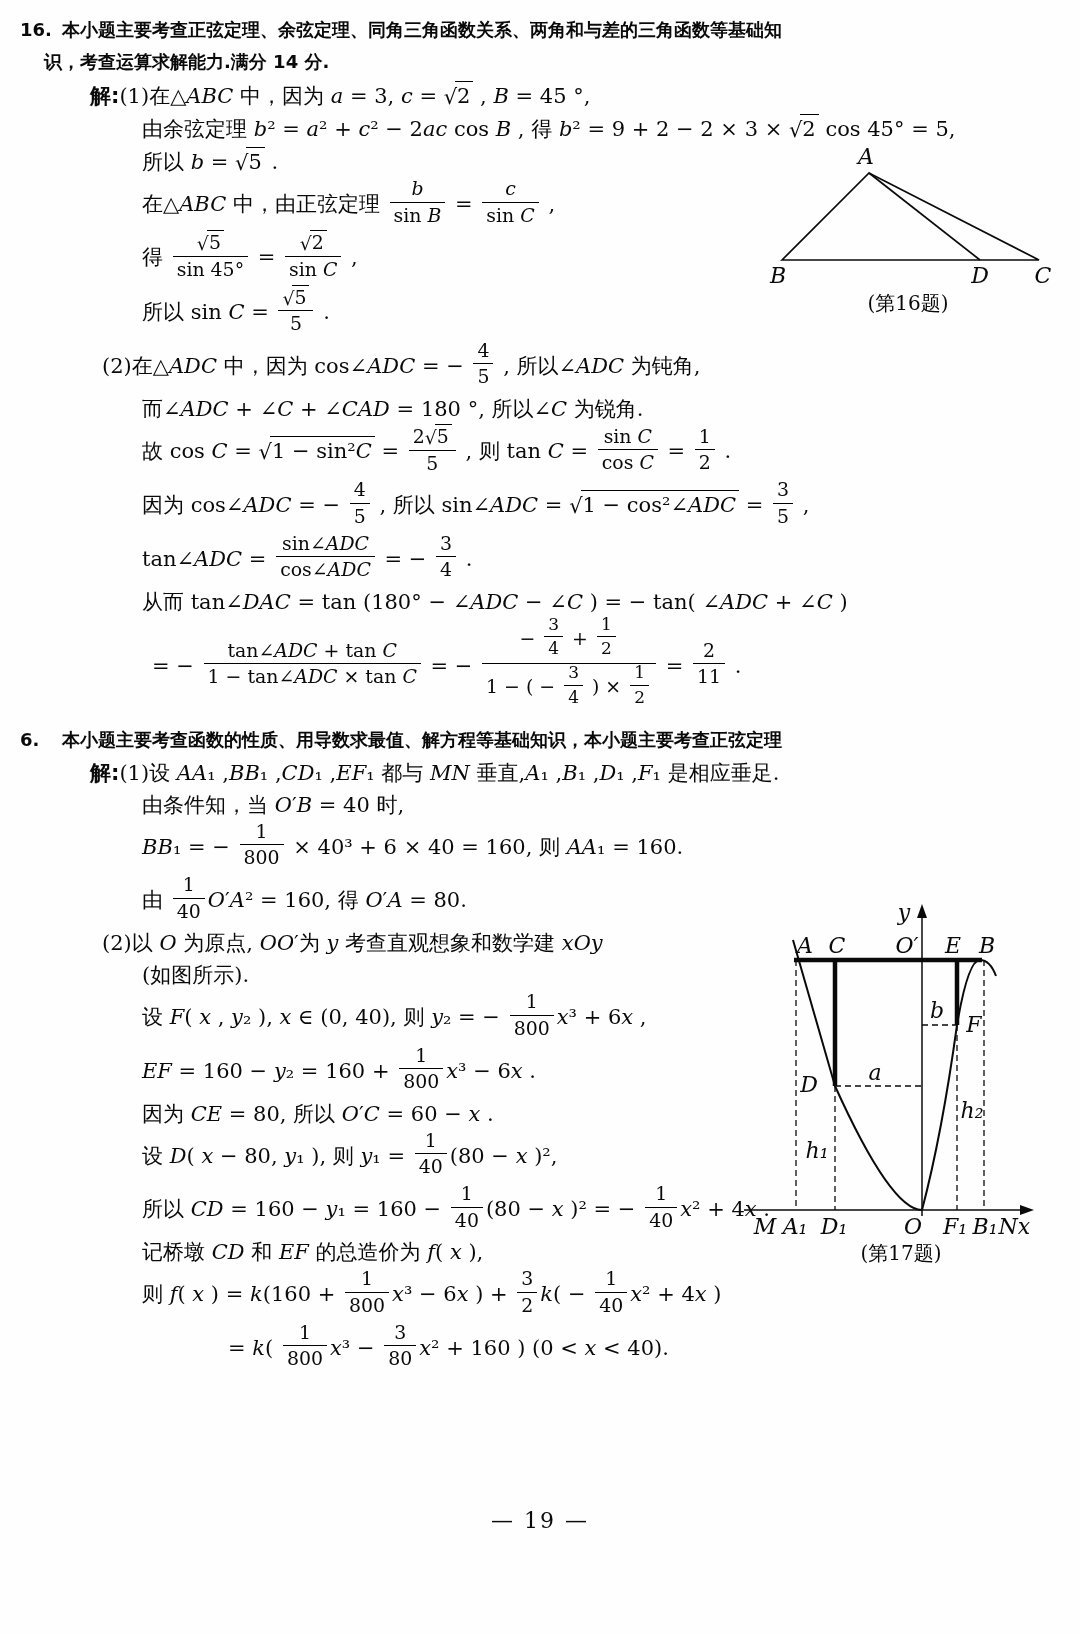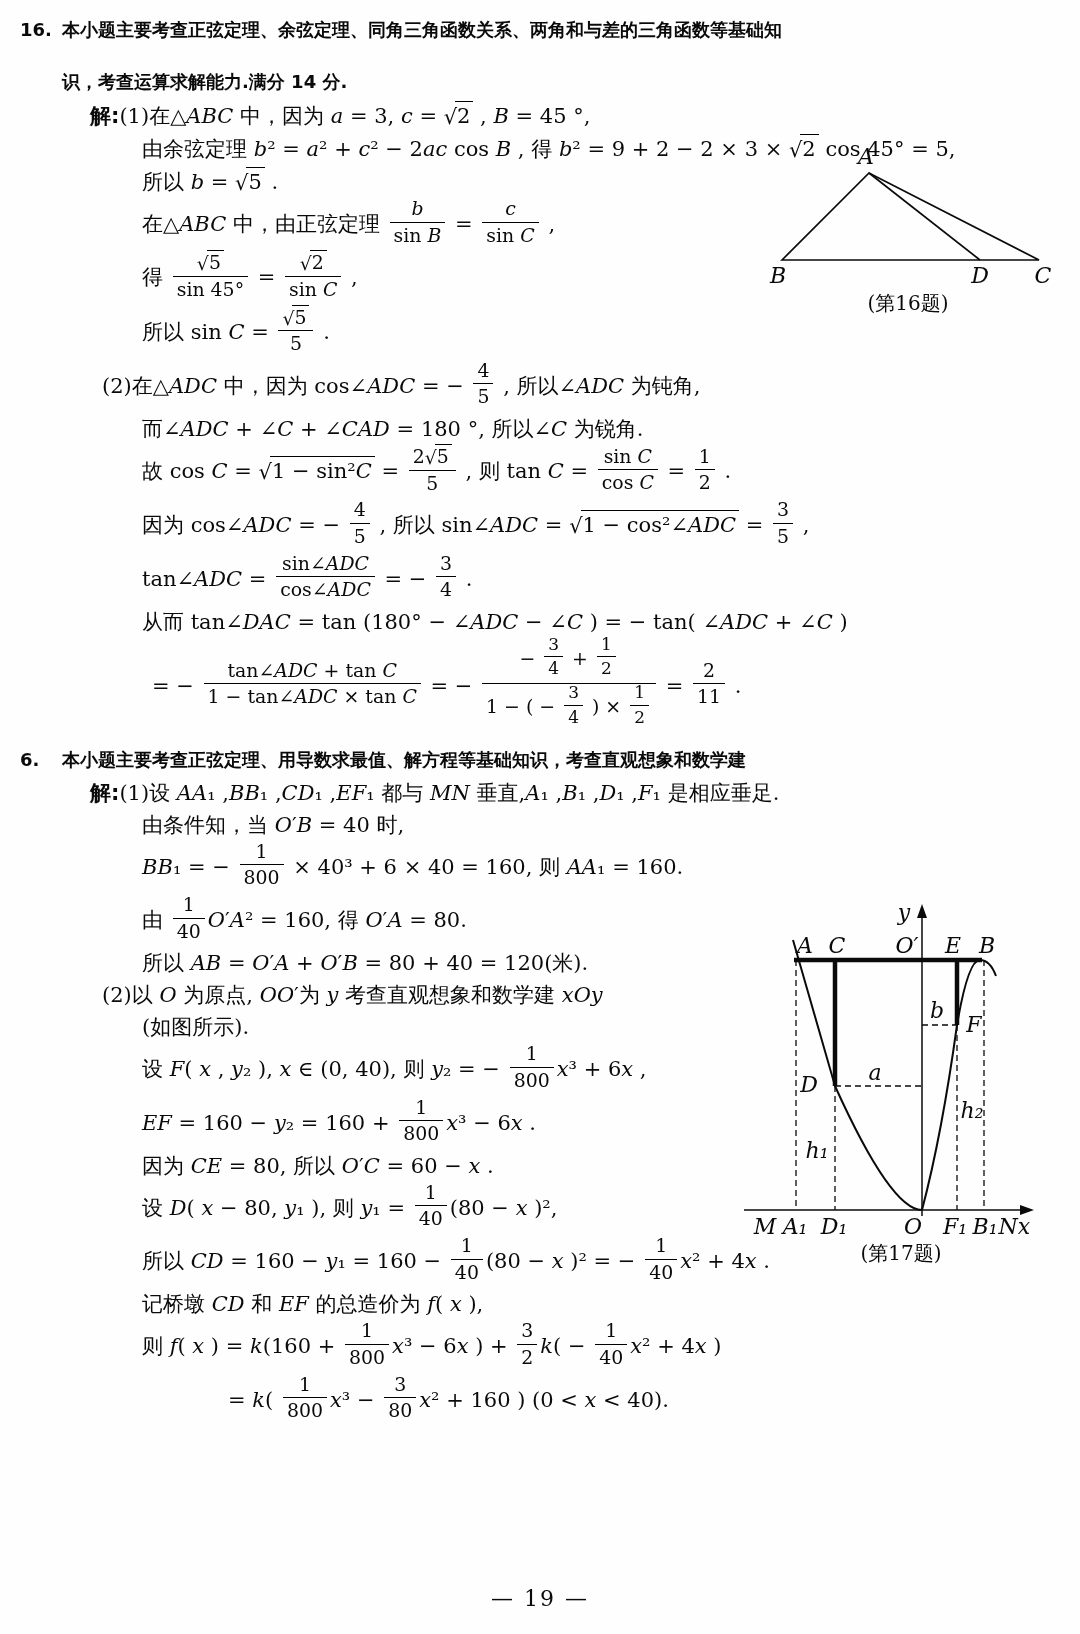--- a/index.html
+++ b/index.html
@@ -9,21 +9,21 @@
     font-family:"DejaVu Serif","DejaVu Sans","Liberation Serif",serif;
   }
   .content{position:relative;padding-top:14px;}
   
   .stmt-row{display:flex;padding-left:20px;}
   .stmt-num{flex:none;width:42px;}
   .stmt-num,.stmt-text{
     font-family:"DejaVu Sans","Liberation Sans",sans-serif;
     font-weight:bold;font-size:18px;line-height:32px;white-space:nowrap;
   }
-  .stmt-cont{padding-left:62px;margin-top:20px;}
+  .stmt-cont{padding-left:44px;}
   
   .sol{margin-top:3px;}
   .mline{font-size:21px;line-height:29px;margin:3px 0;white-space:nowrap;}
   .ind1{padding-left:90px}
   .ind2{padding-left:102px}
   .ind3{padding-left:142px}
   .ind4{padding-left:152px}
   .ind5{padding-left:228px}
   .mt{font-family:"DejaVu Serif","DejaVu Sans","Liberation Serif",serif;}
   .mi{font-style:italic;font-family:"DejaVu Serif","DejaVu Sans","Liberation Serif",serif;}
@@ -39,21 +39,21 @@
   .sqrt .rbar{display:inline-block;border-top:1.6px solid #000;padding:0 3px 0 2px;margin-left:-2px;}
   
   .fig{position:absolute;margin:0;}
   .fig16{left:698px;top:138px;width:362px;height:182px;}
   .fig17{left:716px;top:856px;width:324px;height:412px;}
   .fig svg{display:block;width:100%;height:100%;}
   .fig text{font-family:"DejaVu Serif","DejaVu Sans","Liberation Serif",serif;}
   .fig .lbl{font-style:italic;font-size:22px;fill:#0a0a0a;}
   .fig .cap{font-size:20px;fill:#0a0a0a;}
   .pageno{
-    position:absolute;left:0;top:1586px;width:100%;
+    position:absolute;left:0;top:1508px;width:100%;
     text-align:center;font-size:22px;letter-spacing:2px;
   }
   section{position:relative;}
   .p17{margin-top:10px;}
 </style>
 </head>
 <body>
 
 <div class="page">
   <div class="content">
@@ -77,28 +77,27 @@
           <div class="mline ind3"><span class="mt">因为 cos∠</span><span class="mi">ADC</span><span class="mt"> = − </span><span class="frac"><span class="num"><span class="mt">4</span></span><span class="den"><span class="mt">5</span></span></span><span class="mt"> , 所以 sin∠</span><span class="mi">ADC</span><span class="mt"> = </span><span class="sqrt"><span class="rsym">√</span><span class="rbar"><span class="mt">1 − cos²∠</span><span class="mi">ADC</span></span></span><span class="mt"> = </span><span class="frac"><span class="num"><span class="mt">3</span></span><span class="den"><span class="mt">5</span></span></span><span class="mt"> ,</span></div>
           <div class="mline ind3"><span class="mt">tan∠</span><span class="mi">ADC</span><span class="mt"> = </span><span class="frac"><span class="num"><span class="mt">sin∠</span><span class="mi">ADC</span></span><span class="den"><span class="mt">cos∠</span><span class="mi">ADC</span></span></span><span class="mt"> = − </span><span class="frac"><span class="num"><span class="mt">3</span></span><span class="den"><span class="mt">4</span></span></span><span class="mt"> .</span></div>
           <div class="mline ind3"><span class="mt">从而 tan∠</span><span class="mi">DAC</span><span class="mt"> = tan (180° − ∠</span><span class="mi">ADC</span><span class="mt"> − ∠</span><span class="mi">C</span><span class="mt"> ) = − tan( ∠</span><span class="mi">ADC</span><span class="mt"> + ∠</span><span class="mi">C</span><span class="mt"> )</span></div>
           <div class="mline ind4"><span class="mt">= − </span><span class="frac"><span class="num"><span class="mt">tan∠</span><span class="mi">ADC</span><span class="mt"> + tan </span><span class="mi">C</span></span><span class="den"><span class="mt">1 − tan∠</span><span class="mi">ADC</span><span class="mt"> × tan </span><span class="mi">C</span></span></span><span class="mt"> = − </span><span class="frac"><span class="num"><span class="mt">− </span><span class="frac"><span class="num"><span class="mt">3</span></span><span class="den"><span class="mt">4</span></span></span><span class="mt"> + </span><span class="frac"><span class="num"><span class="mt">1</span></span><span class="den"><span class="mt">2</span></span></span></span><span class="den"><span class="mt">1 − </span><span class="mt">( − </span><span class="frac"><span class="num"><span class="mt">3</span></span><span class="den"><span class="mt">4</span></span></span><span class="mt"> ) × </span><span class="frac"><span class="num"><span class="mt">1</span></span><span class="den"><span class="mt">2</span></span></span></span></span><span class="mt"> = </span><span class="frac"><span class="num"><span class="mt">2</span></span><span class="den"><span class="mt">11</span></span></span><span class="mt"> .</span></div>
         </div>
     </section>
 
     <section class="p17">
       <div class="stmt-row">
         <span class="stmt-num">6.</span>
-        <span class="stmt-text">本小题主要考查正弦定理、用导数求最值、解方程等基础知识，考查直观想象和数学建</span>
+        <span class="stmt-text">本小题主要考查函数的性质、用导数求最值、解方程等基础知识，本小题主要考查正弦定理</span>
       </div>
       <div class="sol">
           <div class="mline ind1"><span class="mb">解:</span><span class="mt">(1)设 </span><span class="mi">AA</span><span class="mt">₁ ,</span><span class="mi">BB</span><span class="mt">₁ ,</span><span class="mi">CD</span><span class="mt">₁ ,</span><span class="mi">EF</span><span class="mt">₁ 都与 </span><span class="mi">MN</span><span class="mt"> 垂直,</span><span class="mi">A</span><span class="mt">₁ ,</span><span class="mi">B</span><span class="mt">₁ ,</span><span class="mi">D</span><span class="mt">₁ ,</span><span class="mi">F</span><span class="mt">₁ 是相应垂足.</span></div>
           <div class="mline ind3"><span class="mt">由条件知，当 </span><span class="mi">O</span><span class="mt">′</span><span class="mi">B</span><span class="mt"> = 40 时,</span></div>
           <div class="mline ind3"><span class="mi">BB</span><span class="mt">₁ = − </span><span class="frac"><span class="num"><span class="mt">1</span></span><span class="den"><span class="mt">800</span></span></span><span class="mt"> × 40³ + 6 × 40 = 160, 则 </span><span class="mi">AA</span><span class="mt">₁ = 160.</span></div>
           <div class="mline ind3"><span class="mt">由 </span><span class="frac"><span class="num"><span class="mt">1</span></span><span class="den"><span class="mt">40</span></span></span><span class="mi">O</span><span class="mt">′</span><span class="mi">A</span><span class="mt">² = 160, 得 </span><span class="mi">O</span><span class="mt">′</span><span class="mi">A</span><span class="mt"> = 80.</span></div>
-          <div class="mline ind3"><span class="mt">所以 </span><span class="mi">AB</span><span class="mt"> = </span><span class="mi">O</span><span class="mt">′</span><span class="mi">A</span><span class="mt"> + </span><span class="mi">O</span><span class="mt">′</span><span class="mi">B</span><span class="mt"> = 80 + 40 = 120(米).</span></div>
           <div class="mline ind2"><span class="mt">(2)以 </span><span class="mi">O</span><span class="mt"> 为原点, </span><span class="mi">OO</span><span class="mt">′为 </span><span class="mi">y</span><span class="mt"> 考查直观想象和数学建 </span><span class="mi">xOy</span></div>
           <div class="mline ind3"><span class="mt">(如图所示).</span></div>
           <div class="mline ind3"><span class="mt">设 </span><span class="mi">F</span><span class="mt">( </span><span class="mi">x</span><span class="mt"> , </span><span class="mi">y</span><span class="mt">₂ ), </span><span class="mi">x</span><span class="mt"> ∈ (0, 40), 则 </span><span class="mi">y</span><span class="mt">₂ = − </span><span class="frac"><span class="num"><span class="mt">1</span></span><span class="den"><span class="mt">800</span></span></span><span class="mi">x</span><span class="mt">³ + 6</span><span class="mi">x</span><span class="mt"> ,</span></div>
           <div class="mline ind3"><span class="mi">EF</span><span class="mt"> = 160 − </span><span class="mi">y</span><span class="mt">₂ = 160 + </span><span class="frac"><span class="num"><span class="mt">1</span></span><span class="den"><span class="mt">800</span></span></span><span class="mi">x</span><span class="mt">³ − 6</span><span class="mi">x</span><span class="mt"> .</span></div>
           <div class="mline ind3"><span class="mt">因为 </span><span class="mi">CE</span><span class="mt"> = 80, 所以 </span><span class="mi">O</span><span class="mt">′</span><span class="mi">C</span><span class="mt"> = 60 − </span><span class="mi">x</span><span class="mt"> .</span></div>
           <div class="mline ind3"><span class="mt">设 </span><span class="mi">D</span><span class="mt">( </span><span class="mi">x</span><span class="mt"> − 80, </span><span class="mi">y</span><span class="mt">₁ ), 则 </span><span class="mi">y</span><span class="mt">₁ = </span><span class="frac"><span class="num"><span class="mt">1</span></span><span class="den"><span class="mt">40</span></span></span><span class="mt">(80 − </span><span class="mi">x</span><span class="mt"> )²,</span></div>
           <div class="mline ind3"><span class="mt">所以 </span><span class="mi">CD</span><span class="mt"> = 160 − </span><span class="mi">y</span><span class="mt">₁ = 160 − </span><span class="frac"><span class="num"><span class="mt">1</span></span><span class="den"><span class="mt">40</span></span></span><span class="mt">(80 − </span><span class="mi">x</span><span class="mt"> )² = − </span><span class="frac"><span class="num"><span class="mt">1</span></span><span class="den"><span class="mt">40</span></span></span><span class="mi">x</span><span class="mt">² + 4</span><span class="mi">x</span><span class="mt"> .</span></div>
           <div class="mline ind3"><span class="mt">记桥墩 </span><span class="mi">CD</span><span class="mt"> 和 </span><span class="mi">EF</span><span class="mt"> 的总造价为 </span><span class="mi">f</span><span class="mt">( </span><span class="mi">x</span><span class="mt"> ),</span></div>
           <div class="mline ind3"><span class="mt">则 </span><span class="mi">f</span><span class="mt">( </span><span class="mi">x</span><span class="mt"> ) = </span><span class="mi">k</span><span class="mt">(160 + </span><span class="frac"><span class="num"><span class="mt">1</span></span><span class="den"><span class="mt">800</span></span></span><span class="mi">x</span><span class="mt">³ − 6</span><span class="mi">x</span><span class="mt"> ) + </span><span class="frac"><span class="num"><span class="mt">3</span></span><span class="den"><span class="mt">2</span></span></span><span class="mi">k</span><span class="mt">( − </span><span class="frac"><span class="num"><span class="mt">1</span></span><span class="den"><span class="mt">40</span></span></span><span class="mi">x</span><span class="mt">² + 4</span><span class="mi">x</span><span class="mt"> )</span></div>
           <div class="mline ind5"><span class="mt">= </span><span class="mi">k</span><span class="mt">( </span><span class="frac"><span class="num"><span class="mt">1</span></span><span class="den"><span class="mt">800</span></span></span><span class="mi">x</span><span class="mt">³ − </span><span class="frac"><span class="num"><span class="mt">3</span></span><span class="den"><span class="mt">80</span></span></span><span class="mi">x</span><span class="mt">² + 160 )   (0 &lt; </span><span class="mi">x</span><span class="mt"> &lt; 40).</span></div>

